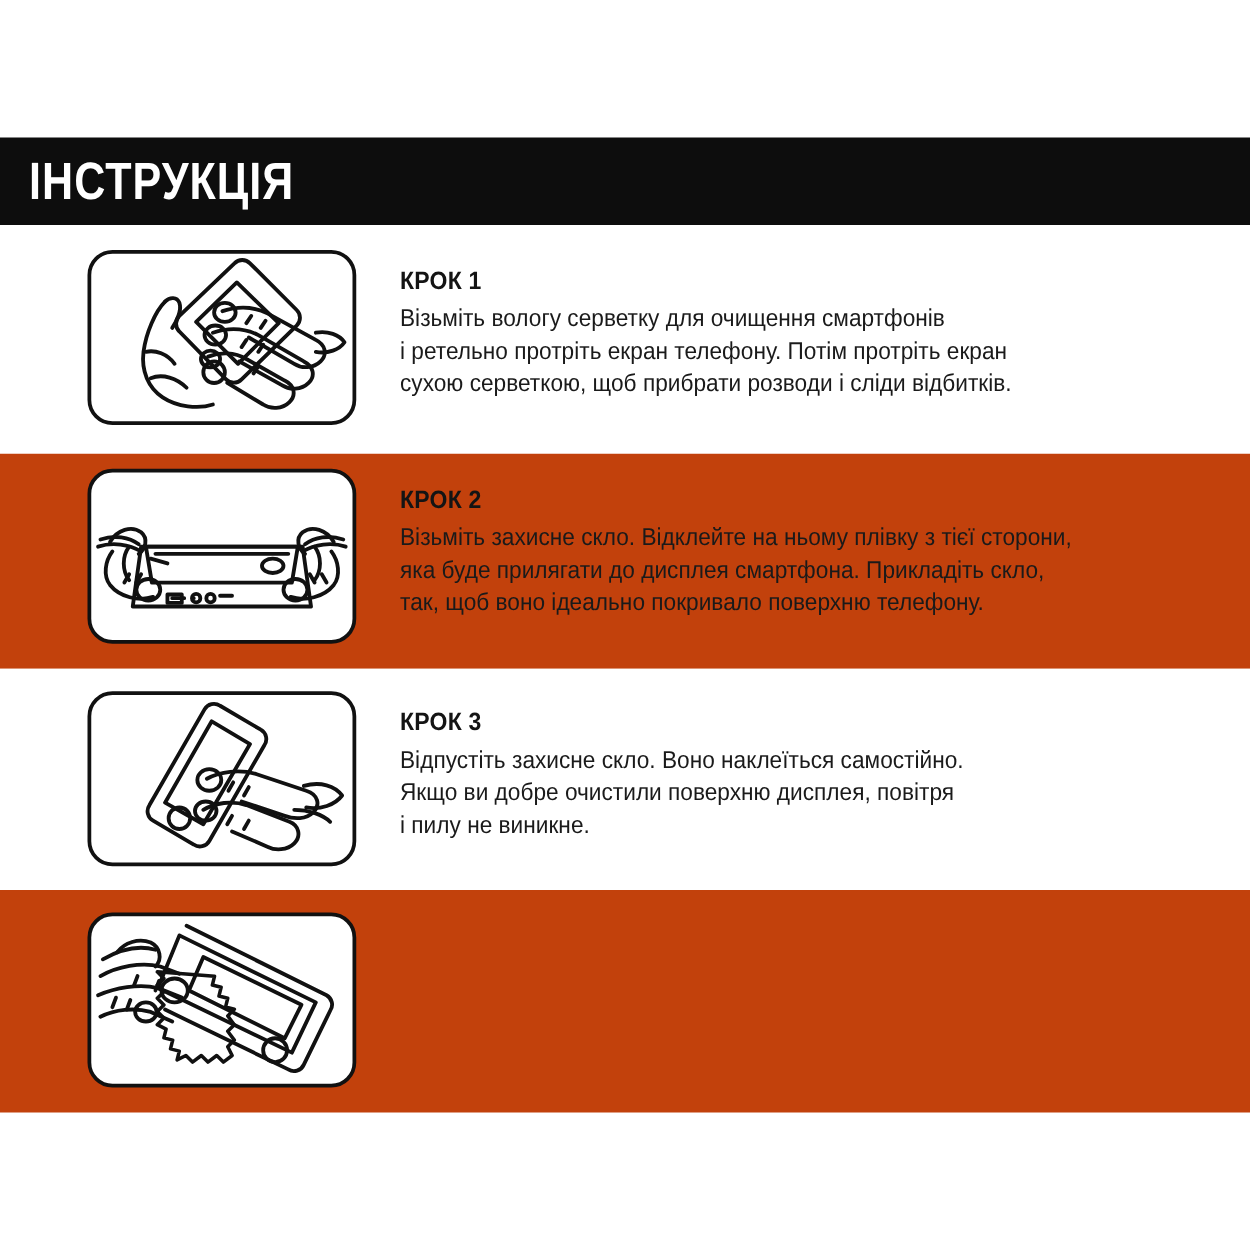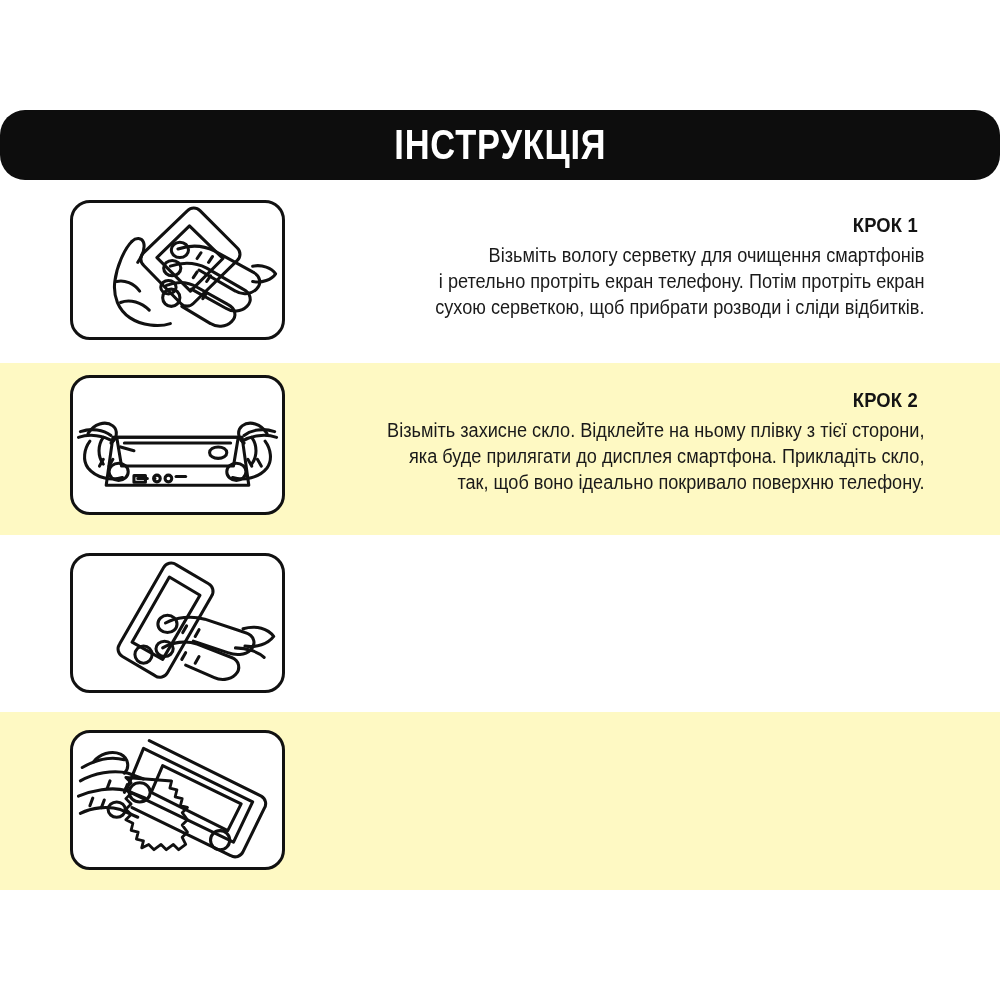--- a/index.html
+++ b/index.html
@@ -25,22 +25,21 @@
   
   .header-bar {
     position: absolute;
     left: 0;
     top: 110px;
     width: 1000px;
     height: 70px;
     background: #0d0d0d;
     display: flex;
     align-items: center;
-    justify-content: center;
-    border-radius: 25px;
+    justify-content: flex-start;
   }
   .header-title {
     color: #ffffff;
     font-family: "Liberation Sans Narrow", "Liberation Sans", sans-serif;
     font-weight: bold;
     font-size: 42px;
     letter-spacing: 1px;
     transform: scaleX(0.82);
     transform-origin: center;
     white-space: nowrap;
@@ -52,24 +51,23 @@
     left: 0;
     top: 180px;
     width: 1000px;
   }
   .step {
     position: relative;
     width: 1000px;
     display: flex;
     align-items: flex-start;
     box-sizing: border-box;
-    text-align: right;
   }
   .step.band-white { background: #ffffff; }
-  .step.band-gray  { background: #fef9c3; }
+  .step.band-gray  { background: #c2410c; }
 
   .step-1 { height: 183px; padding-top: 20px; }
   .step-2 { height: 172px; padding-top: 12px; }
   .step-3 { height: 177px; padding-top: 18px; }
   .step-4 { height: 178px; padding-top: 18px; }
 
   
   .illus {
     flex: 0 0 auto;
     width: 215px;
@@ -225,20 +223,26 @@
             <path d="M92 96 C102 90 116 88 128 92 L164 106 C172 109 174 118 168 124 C162 130 152 130 146 127 L116 114"></path>
             <ellipse cx="94" cy="97" rx="9" ry="8"></ellipse>
 
             <path d="M176 76 C190 72 202 76 208 84 C202 92 190 96 178 94"></path>
             <path d="M168 96 C180 96 192 100 198 106"></path>
 
             <path d="M113 80 l4 -7 M126 84 l4 -7 M112 108 l4 -7 M126 112 l4 -7"></path>
           </g>
         </svg>
       </div>
+      <div class="step-text">
+        <p class="step-title">КРОК 3</p>
+        <p class="step-body">Відпустіть захисне скло. Воно наклеїться самостійно.
+Якщо ви добре очистили поверхню дисплея, повітря
+і пилу не виникне.</p>
+      </div>
     </div>
 
     <div class="step step-4 band-gray">
       <div class="illus">
         <svg viewBox="0 0 215 140">
           <g fill="none" stroke="#111" stroke-width="3.2" stroke-linecap="round" stroke-linejoin="round">
 
             <path d="M78 8 L195 66 A9 9 0 0 1 198 79 L176 124 A9 9 0 0 1 163 128 L60 78"></path>
             <path d="M72 16 L186 72 L166 114 L54 60 Z"></path>
 

